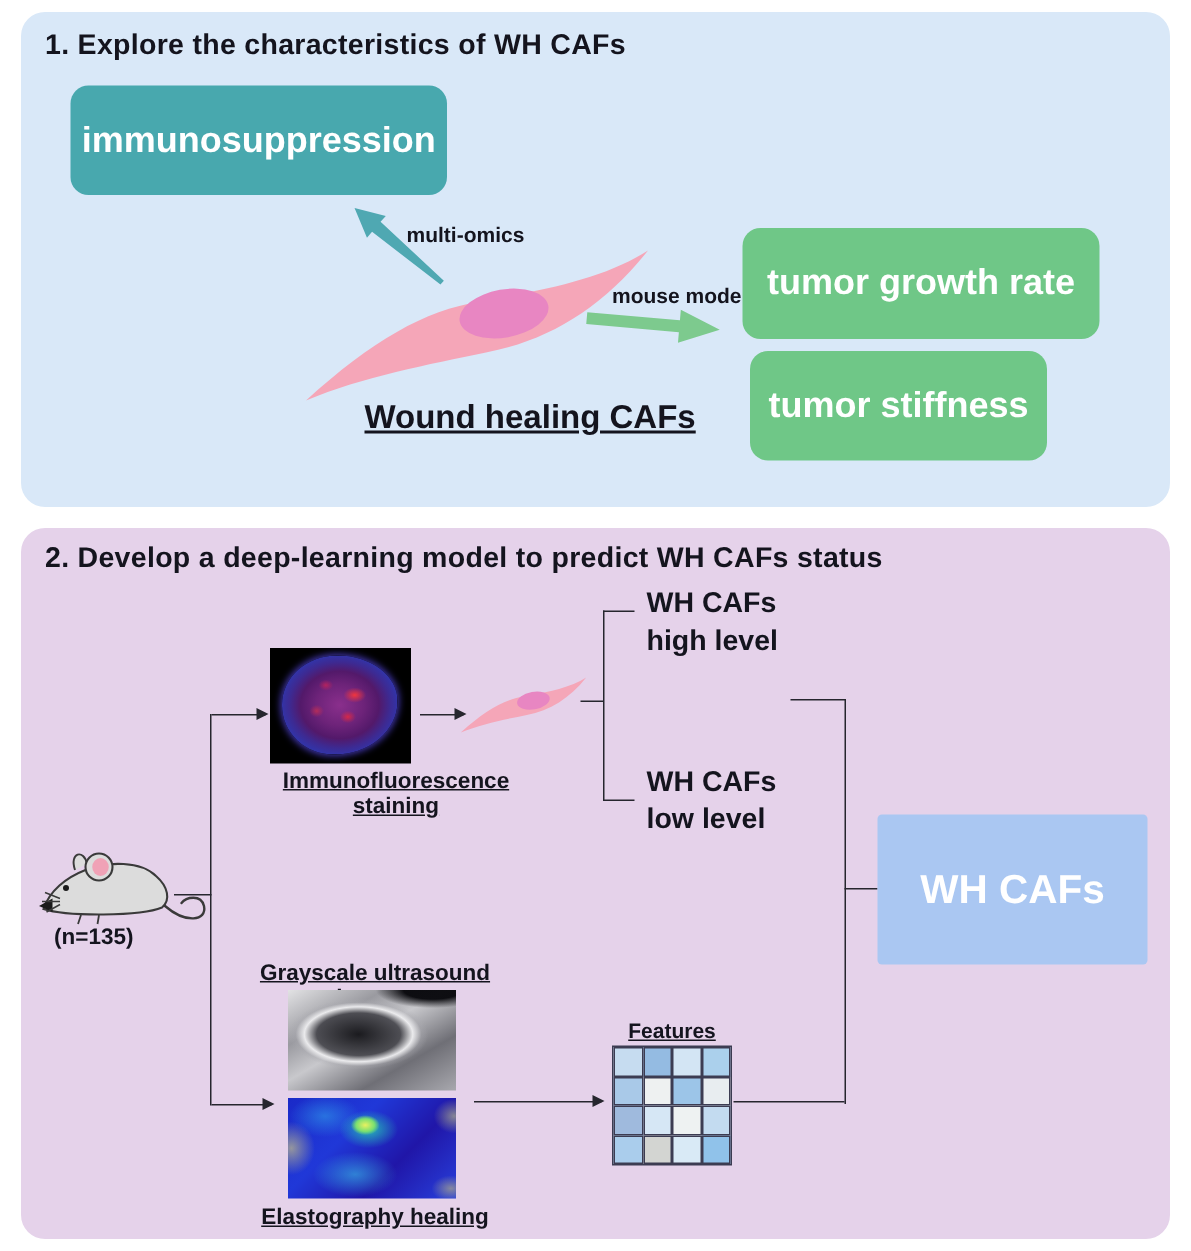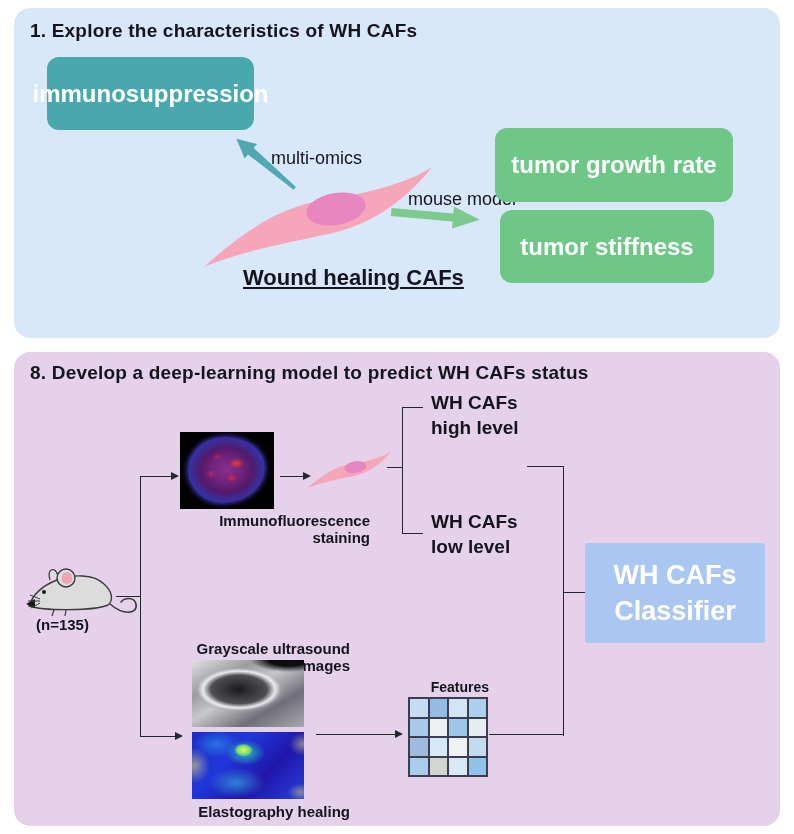--- a/index.html
+++ b/index.html
@@ -3,27 +3,27 @@
 <meta charset="utf-8">
 <style>
   html,body{margin:0;padding:0;background:#ffffff;}
   body{width:794px;height:834px;position:relative;font-family:"Liberation Sans",sans-serif;color:#14141e;overflow:hidden;}
   .panel{position:absolute;border-radius:16px;}
   .panel1{left:14px;top:8px;width:766px;height:330px;background:#d9e8f8;}
   .panel2{left:14px;top:352px;width:766px;height:474px;background:#e5d2ea;}
   .abs{position:absolute;}
   .ptitle{font-size:19px;font-weight:bold;letter-spacing:.2px;}
   .box{position:absolute;display:flex;align-items:center;justify-content:center;color:#fff;font-weight:bold;border-radius:12px;}
-  .teal-box{left:47px;top:57px;width:207px;height:73px;background:#48a8ae;font-size:24px;}
-  .green-box{background:#6fc787;font-size:24px;}
+  .teal-box{left:47px;top:57px;width:251px;height:73px;background:#48a8ae;font-size:24px;}
+  .green-box{background:#6fc787;font-size:24px;margin-top:24px;}
   .gbox1{left:495px;top:128px;width:238px;height:74px;}
-  .gbox2{left:500px;top:210px;width:214px;height:73px;}
-  .small-lbl{font-size:18px;font-weight:normal;}
+  .gbox2{left:500px;top:210px;width:198px;height:73px;}
+  .small-lbl{font-size:14px;font-weight:bold;}
   .cell-caption{left:243px;top:265px;font-size:22px;font-weight:bold;text-decoration:underline;}
-  .cap{font-size:15px;font-weight:bold;text-align:right;}
+  .cap{font-size:15px;font-weight:bold;text-align:center;text-decoration:underline;}
   .lvl{font-size:19px;font-weight:bold;line-height:25px;}
   .classifier{left:585px;top:543px;width:180px;height:100px;background:#aac7f2;border-radius:3px;display:flex;flex-direction:column;align-items:center;justify-content:center;color:#fff;font-weight:bold;font-size:27px;line-height:36px;}
   .hline{position:absolute;height:0;border-top:1.6px solid #26262e;}
   .vline{position:absolute;width:0;border-left:1.6px solid #26262e;}
   .arr::after{content:"";position:absolute;right:-2px;top:-4.9px;width:0;height:0;border-left:8px solid #26262e;border-top:4px solid transparent;border-bottom:4px solid transparent;}
   .if-img{left:180px;top:432px;width:94px;height:77px;background:#000;}
   .if-blob{position:absolute;left:9%;top:7%;width:81%;height:85%;
     border-radius:48% 52% 55% 45%/50% 46% 54% 50%;
     background:
       radial-gradient(14% 11% at 63% 40%, rgba(255,55,55,.9), transparent 70%),
@@ -82,21 +82,21 @@
   <span>tumor growth rate</span>
 </div>
 <div class="box green-box gbox2">
   <span>tumor stiffness</span>
 </div>
 
 <div class="abs cell-caption">Wound healing CAFs</div>
 
 <div class="panel panel2"></div>
 
-<div class="abs ptitle" style="left:30px;top:362px;">8. Develop a deep-learning model to predict WH CAFs status</div>
+<div class="abs ptitle" style="left:30px;top:362px;">2. Develop a deep-learning model to predict WH CAFs status</div>
 
 <svg class="abs" style="left:24px;top:566px;" width="118" height="54" viewBox="0 0 118 54">
   <path d="M 86,38 C 100,50 114,48 112,38 C 110,30 100,32 97,36" fill="none" stroke="#3a3a3a" stroke-width="1.6" stroke-linecap="round"></path>
   <path d="M 5,40 C 9,28 20,19 33,14 C 48,8 70,8 80,18 C 88,25 90,34 84,39 C 70,45 20,45 5,40 Z" fill="#dcdcdc" stroke="#3a3a3a" stroke-width="1.4"></path>
   <path d="M 26,14 C 22,2 32,0 34,10" fill="#dcdcdc" stroke="#3a3a3a" stroke-width="1.3"></path>
   <circle cx="42" cy="12" r="9" fill="#dcdcdc" stroke="#3a3a3a" stroke-width="1.4"></circle>
   <ellipse cx="43" cy="12" rx="5.5" ry="6" fill="#f0a2b6"></ellipse>
   <circle cx="20" cy="26" r="2" fill="#1a1a1a"></circle>
   <path d="M 2,38 L 11,33 L 11,42 Z" fill="#1a1a1a"></path>
   <path d="M 16,33 L 6,29 M 16,35 L 4,35 M 16,37 L 7,42" stroke="#3a3a3a" stroke-width="1" fill="none"></path>
@@ -133,21 +133,20 @@
   <div>WH CAFs</div>
   <div>high level</div>
 </div>
 <div class="abs lvl" style="left:431px;top:509px;">
   <div>WH CAFs</div>
   <div>low level</div>
 </div>
 
 <div class="abs classifier">
   <div>WH CAFs</div>
-  <div>Classifier</div>
 </div>
 
 <div class="abs cap" style="left:150px;top:640px;width:200px;">Grayscale ultrasound images</div>
 <div class="abs us-img"></div>
 <div class="abs el-img"></div>
 <div class="abs cap" style="left:150px;top:803px;width:200px;">Elastography healing</div>
 
 <div class="abs cap" style="left:407px;top:679px;width:82px;font-size:14px;">Features</div>
 <div class="abs features-grid">
     <div class="fcell" style="background: rgb(198, 220, 240);"></div>

